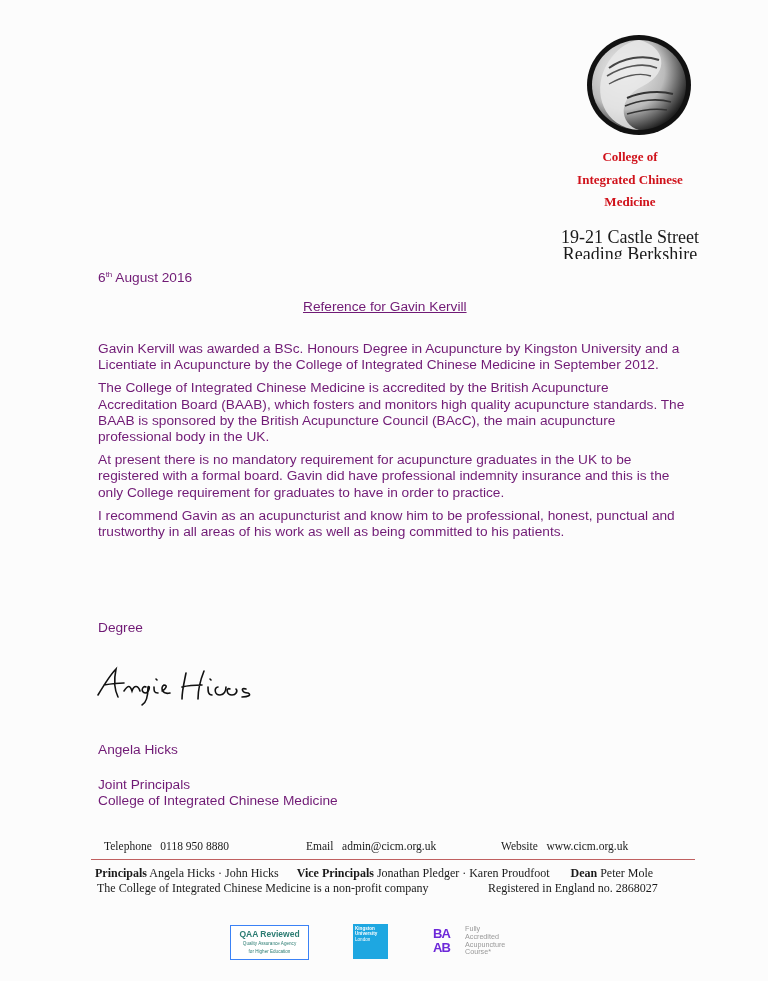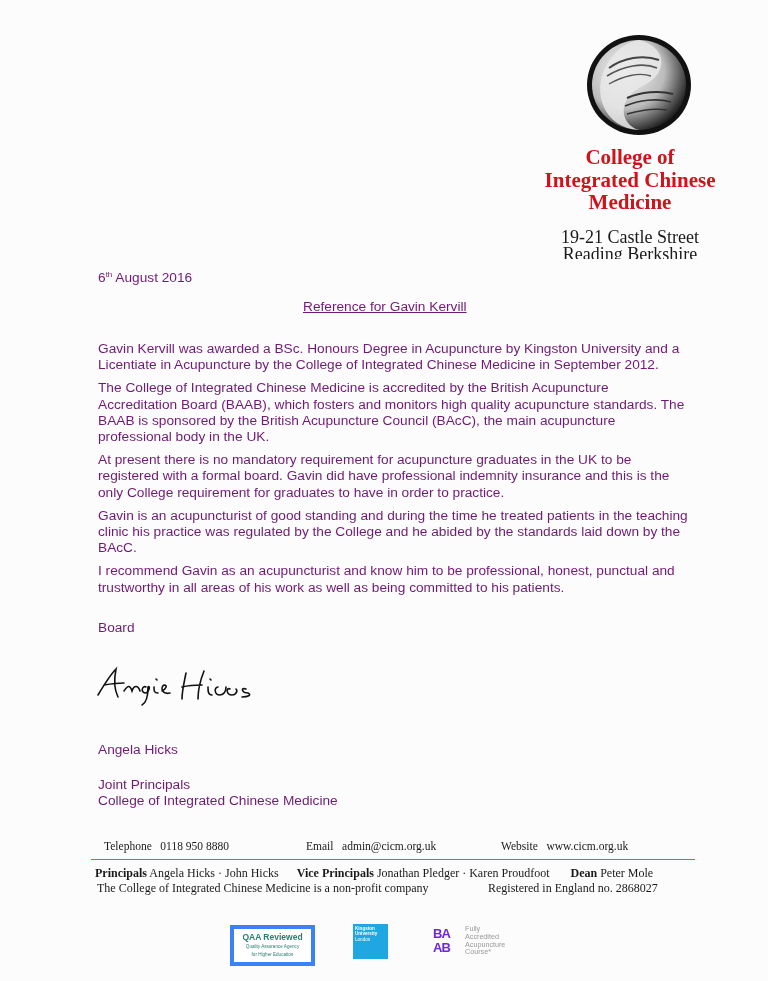--- a/index.html
+++ b/index.html
@@ -10,21 +10,21 @@
       color: #1a1a1a;
       position: relative;
       overflow: hidden;
     }
     .page { position: absolute; left: 0; top: 0; width: 768px; height: 981px; background: #fcfcfc; }
     .logo-wrap { position: absolute; left: 583px; top: 32px; width: 112px; height: 106px; }
     .college-name {
       position: absolute; left: 520px; top: 146px; width: 220px;
       text-align: center; color: #d0121b; font-weight: bold;
       font-family: "Liberation Serif", "DejaVu Serif", serif;
-      font-size: 21px; line-height: 22.5px;
+      font-size: 13px; line-height: 22.5px;
     }
     .address {
       position: absolute; left: 520px; top: 229px; width: 220px;
       text-align: center; font-size: 18px; line-height: 17px;
       font-family: "Liberation Serif", serif;
       height: 30px; overflow: hidden;
     }
     .text { font-family: Liberation Sans, sans-serif; font-size: 13.7px; line-height: 16.2px; color: #701a75; }
     .date { position: absolute; left: 98px; top: 267px; }
     .date sup { font-size: 8px; vertical-align: 5px; }
@@ -35,21 +35,21 @@
     .signature { position: absolute; left: 96px; top: 665px; width: 170px; height: 42px; }
     .signer { position: absolute; left: 98px; top: 742px; }
     .role { position: absolute; left: 98px; top: 777px; }
     .footer-contact { position: absolute; left: 104px; top: 840px; width: 560px; font-size: 11.5px; font-family: "Liberation Serif", serif; }
     .footer-contact span.item { position: absolute; white-space: nowrap; }
     .footer-rule { position: absolute; left: 91px; top: 859px; width: 604px; height: 0; border-top: 1.5px solid #c06060; }
     .footer-line { position: absolute; font-size: 12px; font-family: "Liberation Serif", serif; white-space: nowrap; }
     .footer-line b { font-weight: bold; }
     .badge-qaa {
       position: absolute; left: 230px; top: 925px; width: 77px; height: 33px;
-      border: 4px solid #3b82f6; background: #fff; text-align: center;
+      border: 1px solid #3b82f6; background: #fff; text-align: center;
       font-family: "Liberation Sans", sans-serif; color: #2b7c72;
     }
     .badge-qaa .t1 { font-size: 8.5px; font-weight: bold; margin-top: 3px; }
     .badge-qaa .t2 { font-size: 4.6px; line-height: 5.5px; margin-top: 2px; }
     .badge-kingston {
       position: absolute; left: 353px; top: 924px; width: 35px; height: 35px;
       background: #1ea7e1; color: #fff; font-family: "Liberation Sans", sans-serif;
       font-size: 4.6px; line-height: 5.3px; padding: 2px 2px; box-sizing: border-box;
     }
     .badge-kingston .b { font-weight: bold; }
@@ -96,25 +96,24 @@
   </div>
 
   <div class="text date"><span>6</span><sup>th</sup><span> August 2016</span></div>
 
   <div class="text subject">Reference for Gavin Kervill</div>
 
   <div class="text body">
     <p>Gavin Kervill was awarded a BSc. Honours Degree in Acupuncture by Kingston University and a Licentiate in Acupuncture by the College of Integrated Chinese Medicine in September 2012.</p>
     <p>The College of Integrated Chinese Medicine is accredited by the British Acupuncture Accreditation Board (BAAB), which fosters and monitors high quality acupuncture standards. The BAAB is sponsored by the British Acupuncture Council (BAcC), the main acupuncture professional body in the UK.</p>
     <p>At present there is no mandatory requirement for acupuncture graduates in the UK to be registered with a formal board. Gavin did have professional indemnity insurance and this is the only College requirement for graduates to have in order to practice.</p>
-    <p>Gavin is an acupuncturist of good standing and during the time he treated patients in the teaching clinic his practice was regulated by the College and he abided by the standards laid down by the BAcC.</p>
     <p>I recommend Gavin as an acupuncturist and know him to be professional, honest, punctual and trustworthy in all areas of his work as well as being committed to his patients.</p>
   </div>
 
-  <div class="text yours">Board</div>
+  <div class="text yours">Degree</div>
 
   <div class="signature">
     <svg width="170" height="42" viewBox="0 0 170 42">
       <path d="M2 30 C 8 20, 14 10, 20 4 C 18 14, 18 24, 22 32 M8 20 C 14 19, 20 18, 28 18
                M28 26 C 32 20, 34 20, 36 26 C 38 20, 42 20, 44 26
                M50 22 C 46 20, 44 28, 50 28 C 54 26, 54 20, 52 22 C 52 30, 50 38, 46 40
                M58 22 C 58 26, 58 28, 62 28 M60 14 L61 15
                M66 26 C 70 24, 72 20, 68 20 C 64 22, 66 30, 74 28" stroke="#111" stroke-width="1.6" fill="none" stroke-linecap="round"></path>
       <path d="M90 8 C 88 18, 86 26, 86 34 M108 6 C 104 16, 102 26, 102 34 M86 22 C 94 20, 100 20, 106 20
                M112 22 C 112 26, 112 30, 116 30 M114 14 L115 15

